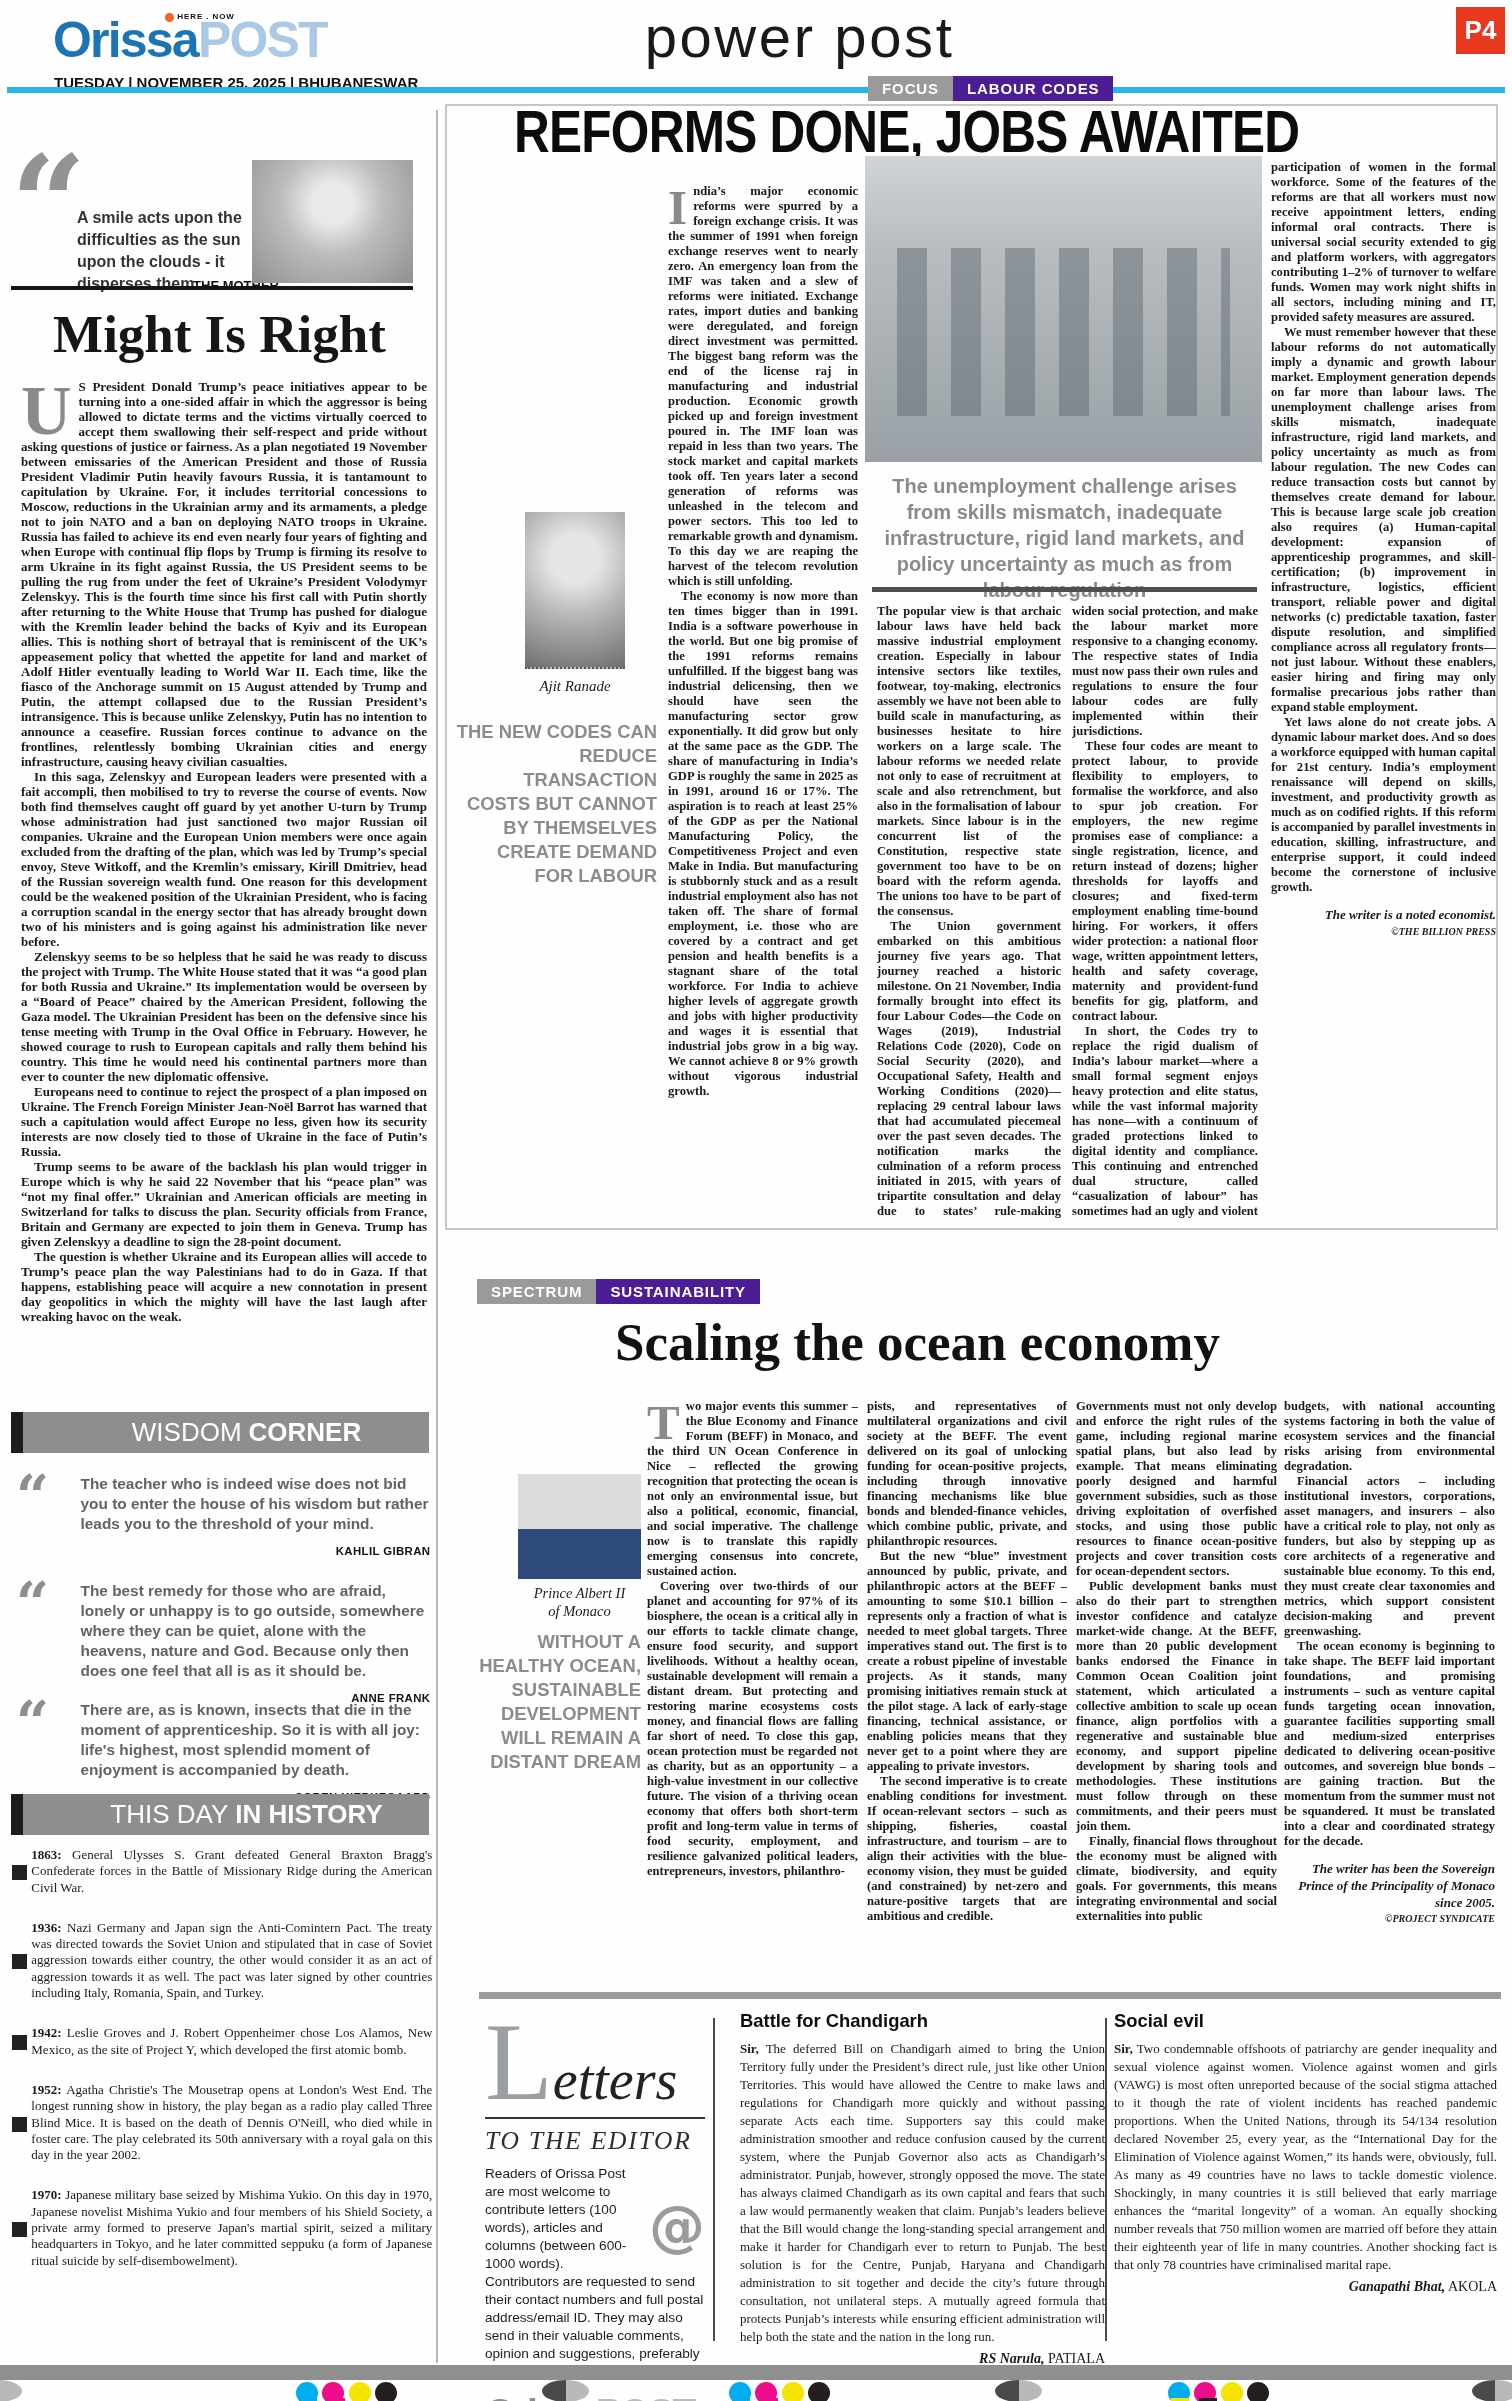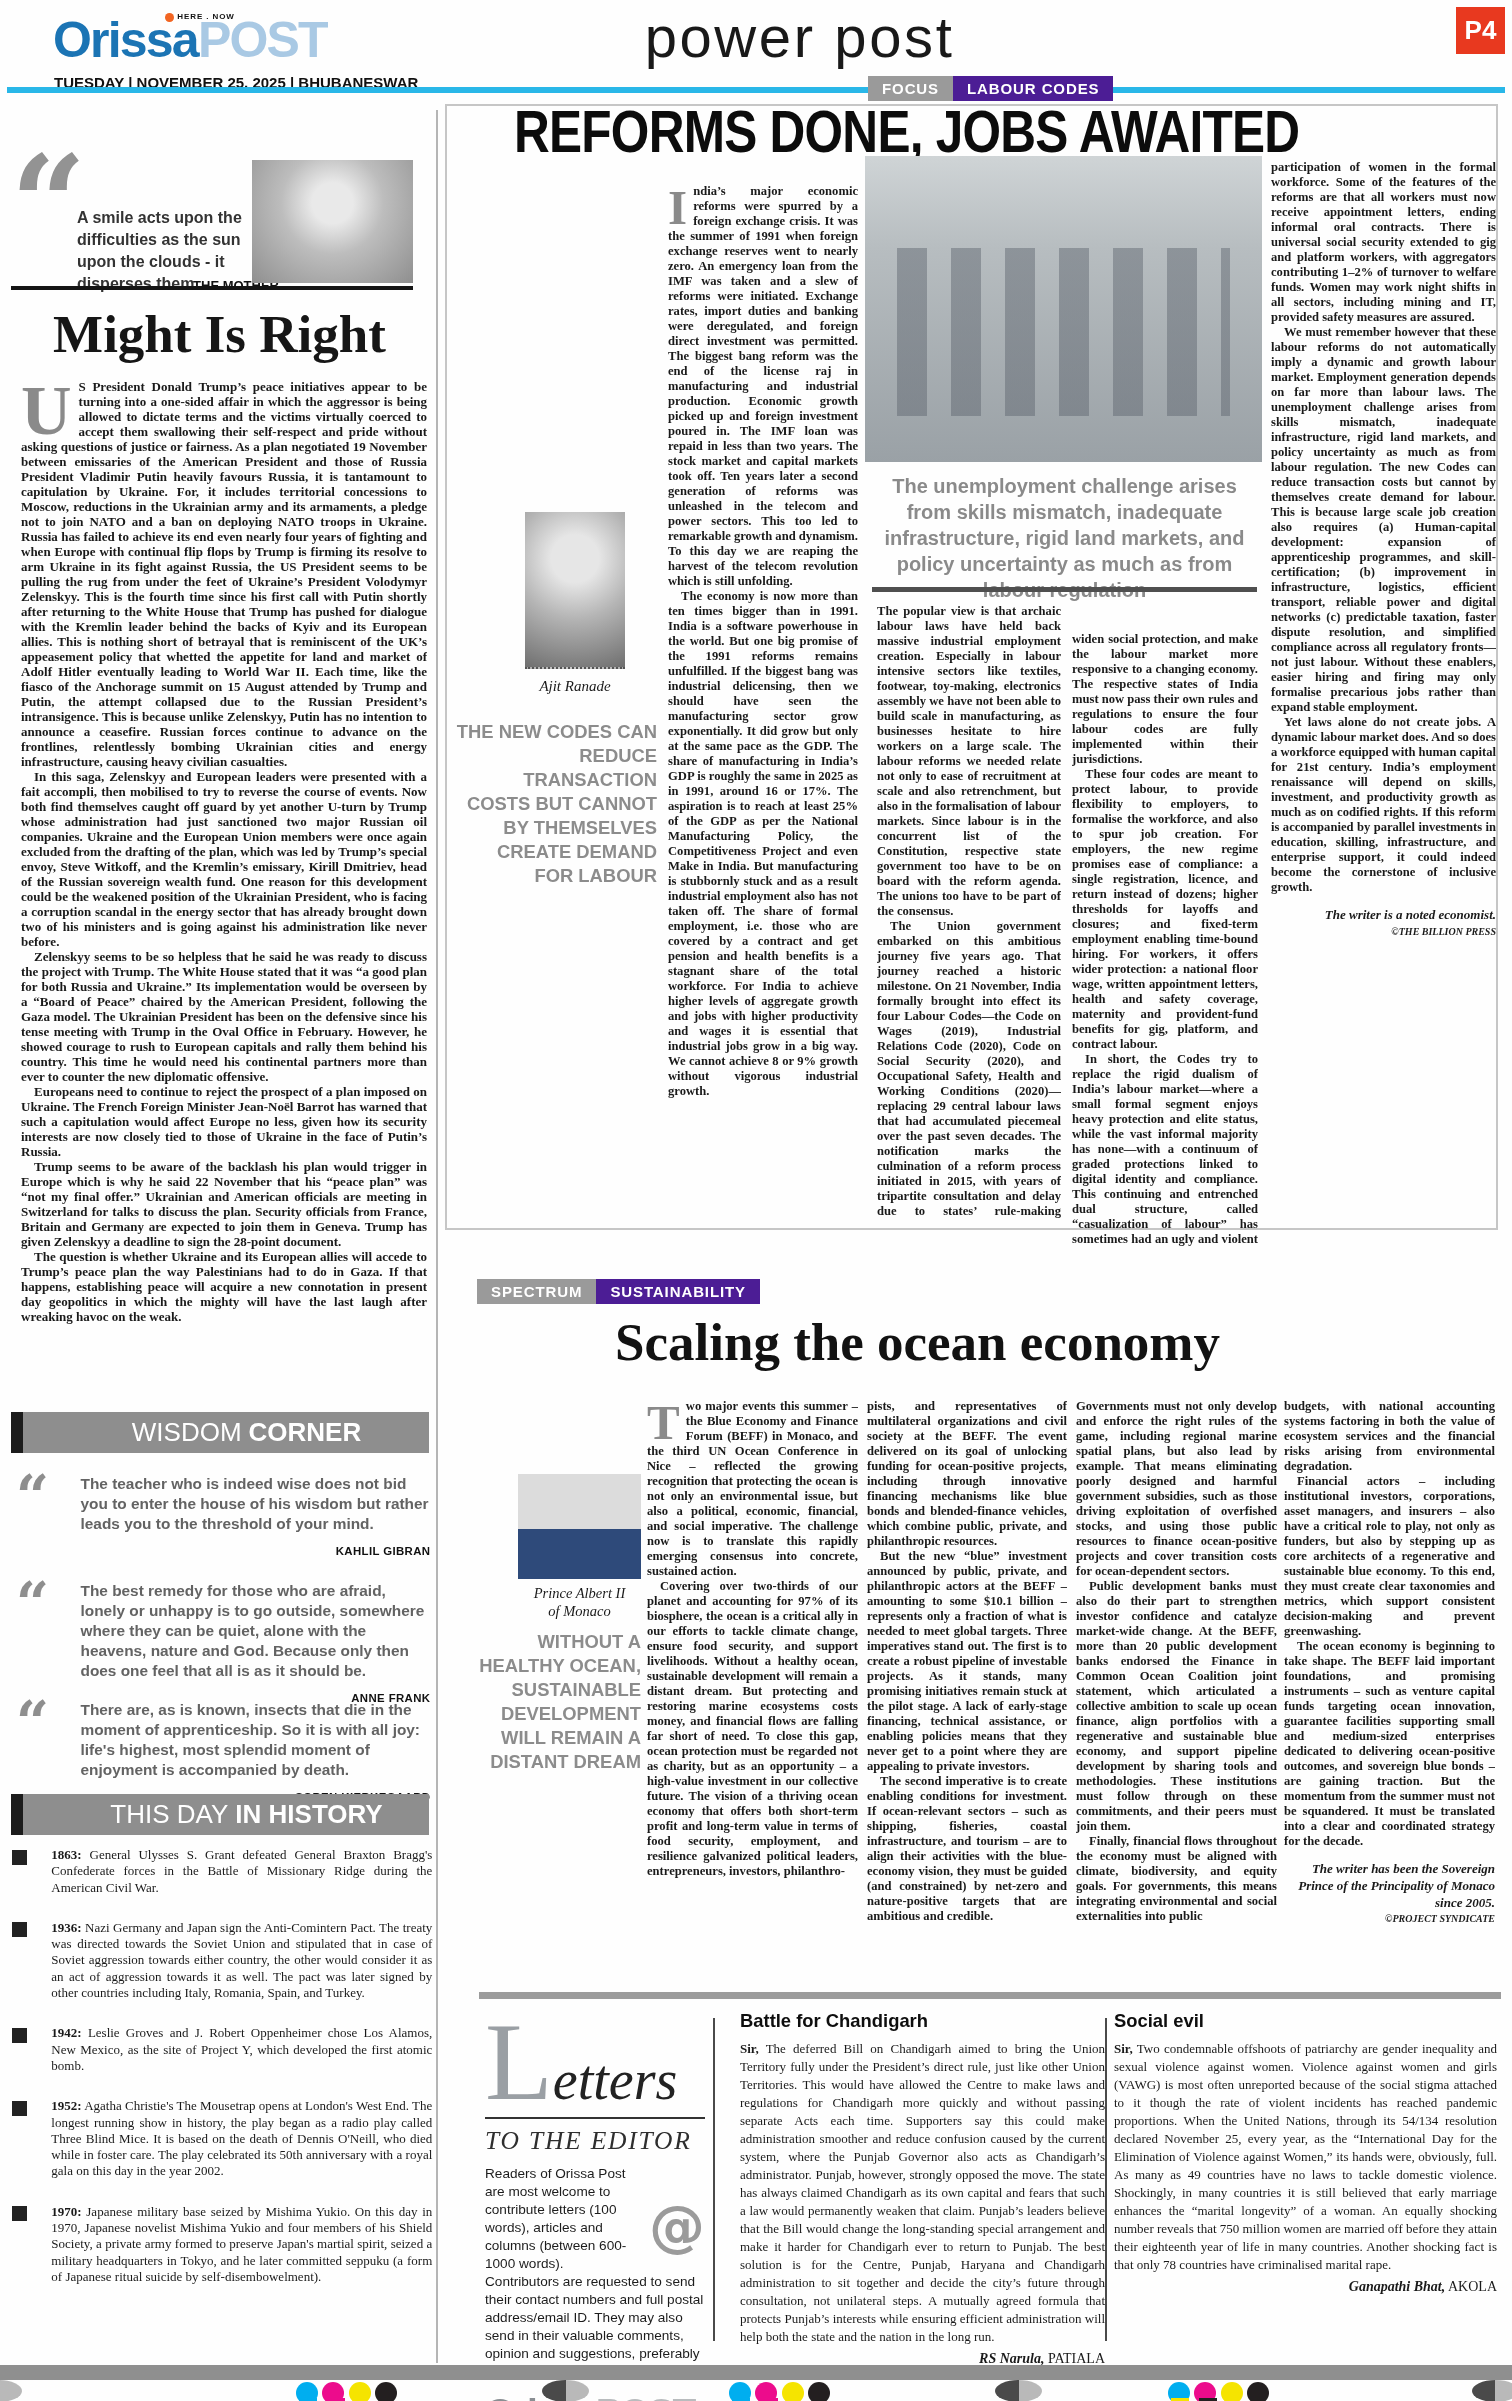--- a/index.html
+++ b/index.html
@@ -63,21 +63,21 @@
   .wq{position:absolute;left:10.5px;width:420px;}
   .wq .qg{position:absolute;left:5.3px;top:-3.5px;font-size:58px;line-height:53px;color:#8e8e8e;
           font-family:"DejaVu Serif",serif;font-weight:bold;}
   .wq .qt{margin-left:70px;font-family:"Liberation Sans",sans-serif;font-weight:bold;
           color:#636363;font-size:15.4px;line-height:20px;}
   .wq .qa{margin-left:70px;text-align:right;font-family:"Liberation Sans",sans-serif;
           font-weight:bold;font-size:11.4px;color:#101010;margin-top:10.5px;letter-spacing:0.4px;}
 
   
   .hist{position:absolute;left:12.3px;width:420px;}
-  .hitem{display:flex;gap:24px;margin-bottom:24px;}
+  .hitem{display:flex;gap:4px;margin-bottom:24px;align-items:center;}
   .hitem .sq{flex:none;width:15px;height:15px;background:#222;margin-top:2.6px;}
   .hitem p{margin:0;font-size:13px;line-height:16.3px;text-align:justify;}
 
   
   .focus-box{left:445px;top:104px;width:1053px;height:1126px;border:2.6px solid #c6c6c6;box-sizing:border-box;}
   .tag{display:flex;font-family:"Liberation Sans",sans-serif;font-weight:bold;font-size:15px;
        letter-spacing:0.9px;line-height:23px;}
   .tag .tg{background:#9a9a9a;color:#fff;padding:0.9px 14px;}
   .tag .tb{background:#4c1d95;color:#fff;padding:0.9px 14px;}
   .focus-tag{left:868px;top:76px;}
@@ -87,21 +87,21 @@
   .bodycol{font-size:12.6px;line-height:15px;}
   .focus-col1{left:668px;top:184px;width:190px;height:1036px;}
   .office-photo{left:865px;top:156px;width:397px;height:306px;
      background:linear-gradient(180deg,#cfd4d6 0%,#b7bdc0 30%,#9aa1a6 100%);}
   .office-photo::after{content:"";position:absolute;left:8%;top:30%;width:84%;height:55%;
      background:repeating-linear-gradient(90deg,#5a616b 0 30px,transparent 30px 54px);opacity:.45;}
   .photocap{left:872px;top:473px;width:385px;text-align:center;font-family:"Liberation Sans",sans-serif;
             font-weight:bold;color:#8a8a8a;font-size:20px;line-height:26px;}
   .caprule{left:872px;top:587px;width:385px;height:5.3px;background:#4f4f4f;}
   .focus-col2{left:877px;top:604px;width:184px;height:617px;}
-  .focus-col3{left:1072px;top:604px;width:186px;height:617px;margin-top:28px;}
+  .focus-col3{left:1072px;top:604px;width:186px;height:617px;}
   .focus-col4{left:1271px;top:160px;width:225px;height:905px;}
   .ajit-photo{left:525px;top:512px;width:100px;height:155px;border-bottom:2.6px dotted #555;
      background:radial-gradient(circle at 50% 30%,#e6e6e6 0 20%,#b5b5b5 50%,#6f6f6f 100%);}
   .ajit-cap{left:481px;top:678px;width:188px;text-align:center;font-style:italic;font-size:15px;}
   .pull{font-family:"Liberation Sans",sans-serif;font-weight:bold;color:#8c8c8c;
         text-align:right;font-size:18.4px;line-height:24px;}
   .focus-pull{left:455px;top:720px;width:202px;}
   .credit{margin-top:12.3px;text-align:right;font-style:italic;font-weight:bold;font-size:13px;line-height:16.7px;}
   .credit .small{font-size:10px;font-weight:bold;}
 

